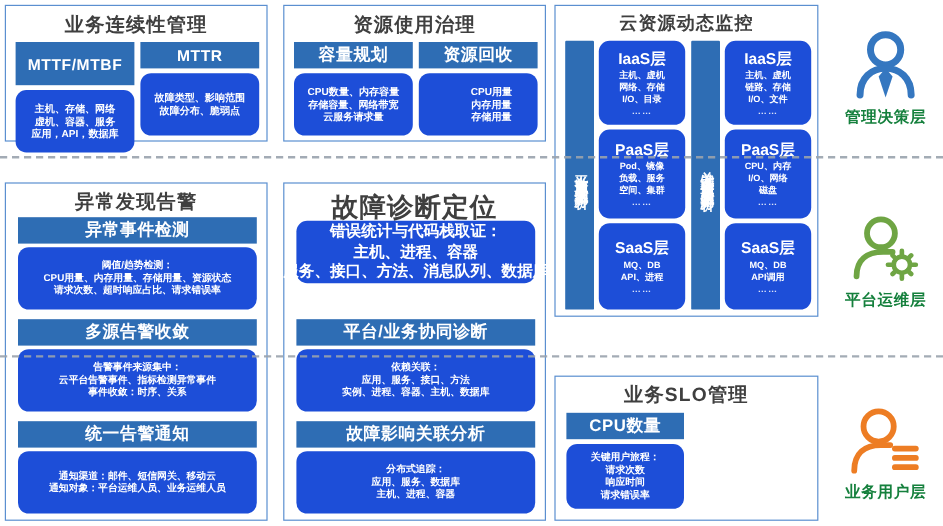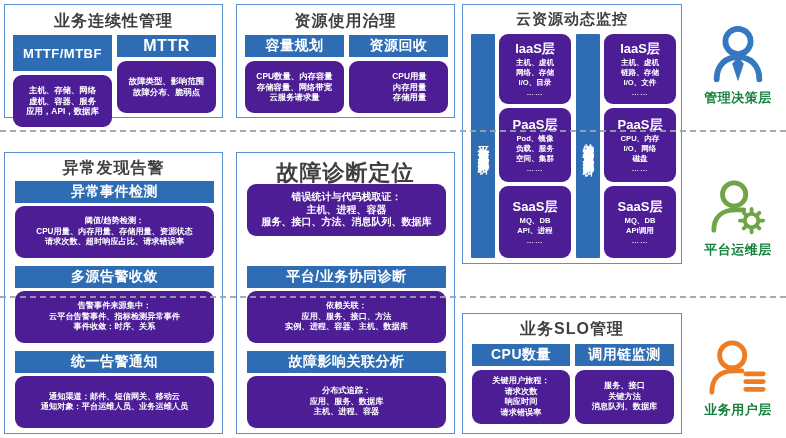--- a/index.html
+++ b/index.html
@@ -31,21 +31,21 @@
     background:#2E6DB4;
     color:#ffffff;
     font-weight:bold;
     text-align:center;
     display:flex;align-items:center;justify-content:center;
     box-sizing:border-box;
     letter-spacing:.5px;
   }
   
   .greenbox{
-    background:#4c1d95;
+    background:#1d4ed8;
     color:#ffffff;
     border-radius:9px;
     text-align:center;
     display:flex;flex-direction:column;align-items:center;justify-content:center;
     box-sizing:border-box;
     line-height:1.28;
     font-weight:bold;
   }
   .greenbox .ln{display:block;white-space:nowrap;}
   .greenbox .hd{font-weight:bold;}
@@ -98,21 +98,21 @@
     <div style="position:absolute;left:8px;top:30px;width:99px;">
       <div class="bluebar" style="height:36px;font-size:13px;">MTTF/MTBF</div>
       <div class="greenbox" style="margin-top:4px;height:52px;font-size:8.4px;">
         <span class="ln">主机、存储、网络</span>
         <span class="ln">虚机、容器、服务</span>
         <span class="ln">应用，API，数据库</span>
       </div>
     </div>
 
     <div style="position:absolute;left:112px;top:30px;width:99px;">
-      <div class="bluebar" style="height:22px;font-size:16px;">MTTR</div>
+      <div class="bluebar" style="height:22px;font-size:13px;">MTTR</div>
       <div class="greenbox" style="margin-top:4px;height:52px;font-size:8.4px;">
         <span class="ln">故障类型、影响范围</span>
         <span class="ln">故障分布、脆弱点</span>
       </div>
     </div>
   </div>
 
   <div class="panel" style="left:236px;top:4px;width:219px;height:114px;">
     <div class="panel-title" style="font-size:16px;margin-top:6px;">资源使用治理</div>
 
@@ -212,21 +212,21 @@
         <span class="ln">通知渠道：邮件、短信网关、移动云</span>
         <span class="ln">通知对象：平台运维人员、业务运维人员</span>
       </div>
     </div>
   </div>
 
   <div class="panel" style="left:236px;top:152px;width:219px;height:282px;">
     <div class="panel-title" style="font-size:22px;margin-top:5px;">故障诊断定位</div>
 
     <div style="position:absolute;left:10px;top:28px;width:199px;">
-      <div class="greenbox" style="margin-top:3px;height:52px;font-size:10px;">
+      <div class="greenbox" style="margin-top:3px;height:52px;font-size:13px;">
         <span class="ln">错误统计与代码栈取证：</span>
         <span class="ln">主机、进程、容器</span>
         <span class="ln">服务、接口、方法、消息队列、数据库</span>
       </div>
     </div>
 
     <div style="position:absolute;left:10px;top:113px;width:199px;">
       <div class="bluebar" style="height:22px;font-size:14px;">平台/业务协同诊断</div>
       <div class="greenbox" style="margin-top:3px;height:52px;font-size:8.2px;">
         <span class="ln">依赖关联：</span>
@@ -251,28 +251,20 @@
     <div style="position:absolute;left:9px;top:30px;width:98px;">
       <div class="bluebar" style="height:22px;font-size:14px;">CPU数量</div>
       <div class="greenbox" style="margin-top:4px;height:54px;font-size:8.2px;">
         <span class="ln">关键用户旅程：</span>
         <span class="ln">请求次数</span>
         <span class="ln">响应时间</span>
         <span class="ln">请求错误率</span>
       </div>
     </div>
 
-    <div style="position:absolute;left:112px;top:30px;width:99px;">
-      <div class="bluebar" style="height:22px;font-size:14px;">调用链监测</div>
-      <div class="greenbox" style="margin-top:4px;height:54px;font-size:8.2px;">
-        <span class="ln">服务、接口</span>
-        <span class="ln">关键方法</span>
-        <span class="ln">消息队列、数据库</span>
-      </div>
-    </div>
   </div>
 
   <div class="dashdot" style="left:0px;top:130px;width:786px;"></div>
   <div class="dashdot" style="left:0px;top:296px;width:786px;"></div>
 
   <div class="persona" style="left:694px;top:18px;width:88px;height:96px;">
     <svg width="62" height="62" viewBox="0 0 64 64">
       <circle cx="32" cy="17" r="13" fill="none" stroke="#3577C0" stroke-width="6"></circle>
       <path d="M10 56 C10 41 20 33 32 33 C44 33 54 41 54 56" fill="none" stroke="#3577C0" stroke-width="6" stroke-linecap="round"></path>
       <path d="M32 33 L26 40 L32 58 L38 40 Z" fill="#3577C0"></path>

